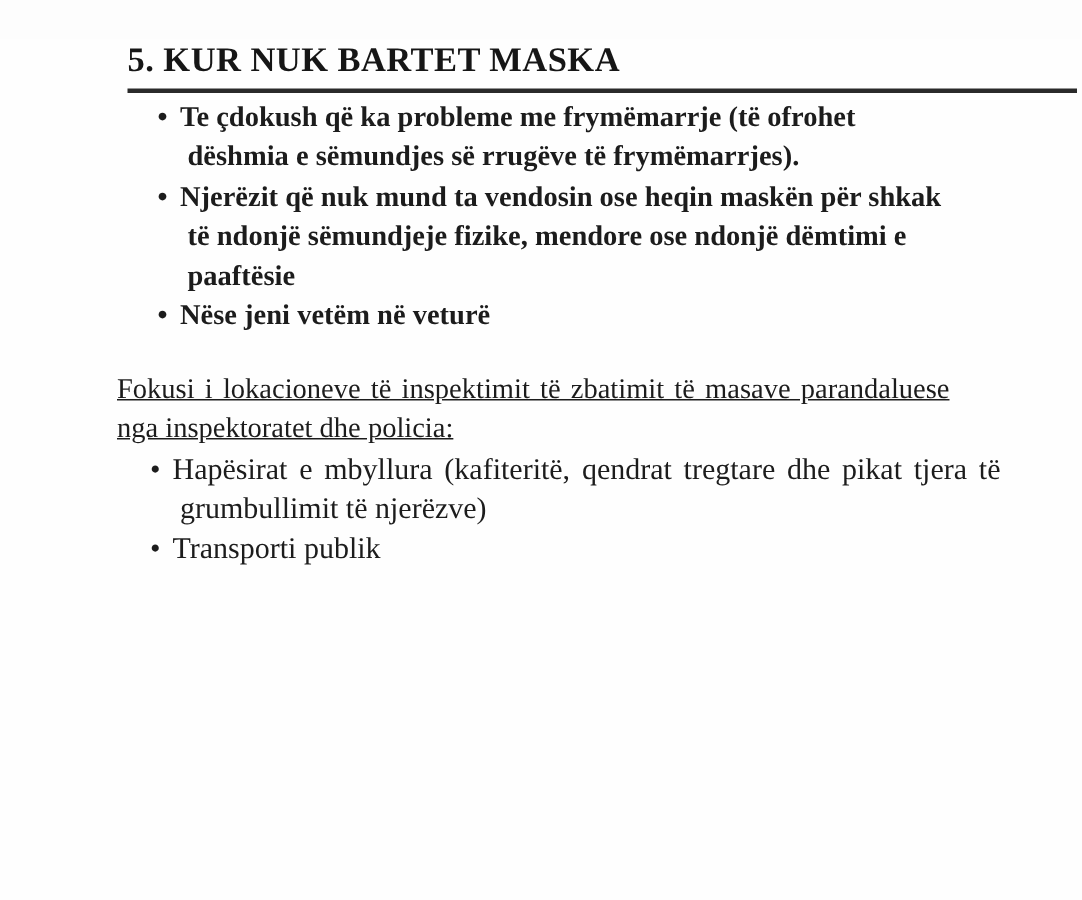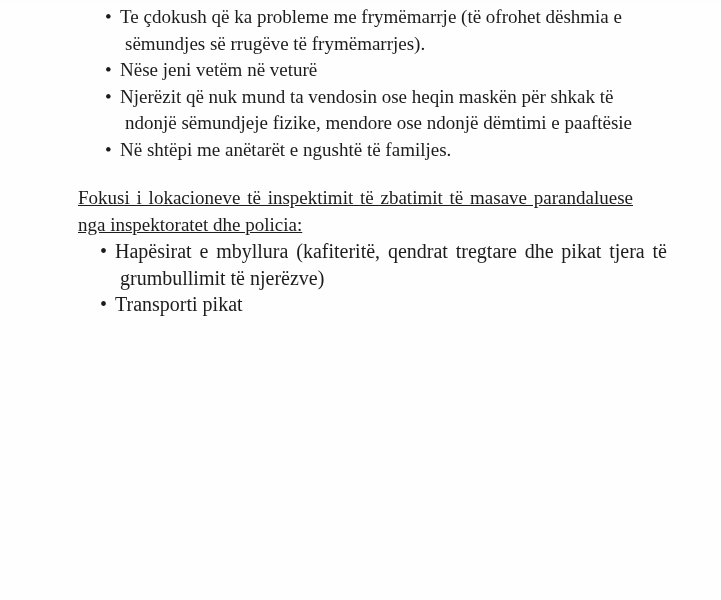--- a/index.html
+++ b/index.html
@@ -30,20 +30,21 @@
     letter-spacing: 0.3px;
     color: #161616;
     border-bottom: 3px solid #2a2a2a;
   }
   ul.bullets {
     list-style: none;
     margin: 4px 81px 0 78px;
     padding: 0;
     font-size: 19px;
     line-height: 26.5px;
+    font-weight: bold;
   }
   ul.bullets li {
     position: relative;
     padding-left: 47px;
     text-indent: -5px;
     margin: 0;
   }
   ul.bullets li::before {
     content: "\2022";
     position: absolute;
@@ -82,28 +83,28 @@
     top: 0;
     text-indent: 0;
     color: #1c1c1c;
   }
 </style>
 </head>
 <body>
 
 <div class="page">
 
+  <h1 class="title">5. KUR NUK BARTET MASKA</h1>
 
   <ul class="bullets">
     <li>Te çdokush që ka probleme me frymëmarrje (të ofrohet dëshmia e sëmundjes së rrugëve të frymëmarrjes).</li>
+    <li>Njerëzit që nuk mund ta vendosin ose heqin maskën për shkak të ndonjë sëmundjeje fizike, mendore ose ndonjë dëmtimi e paaftësie</li>
     <li>Nëse jeni vetëm në veturë</li>
-    <li>Njerëzit që nuk mund ta vendosin ose heqin maskën për shkak të ndonjë sëmundjeje fizike, mendore ose ndonjë dëmtimi e paaftësie</li>
-    <li>Në shtëpi me anëtarët e ngushtë të familjes.</li>
   </ul>
 
   <p class="focus-paragraph">Fokusi i lokacioneve të inspektimit të zbatimit të masave parandaluese nga inspektoratet dhe policia:</p>
 
   <ul class="sub-bullets">
     <li>Hapësirat e mbyllura (kafiteritë, qendrat tregtare dhe pikat tjera të grumbullimit të njerëzve)</li>
-    <li>Transporti pikat</li>
+    <li>Transporti publik</li>
   </ul>
 
 </div>
 
 </body></html>

